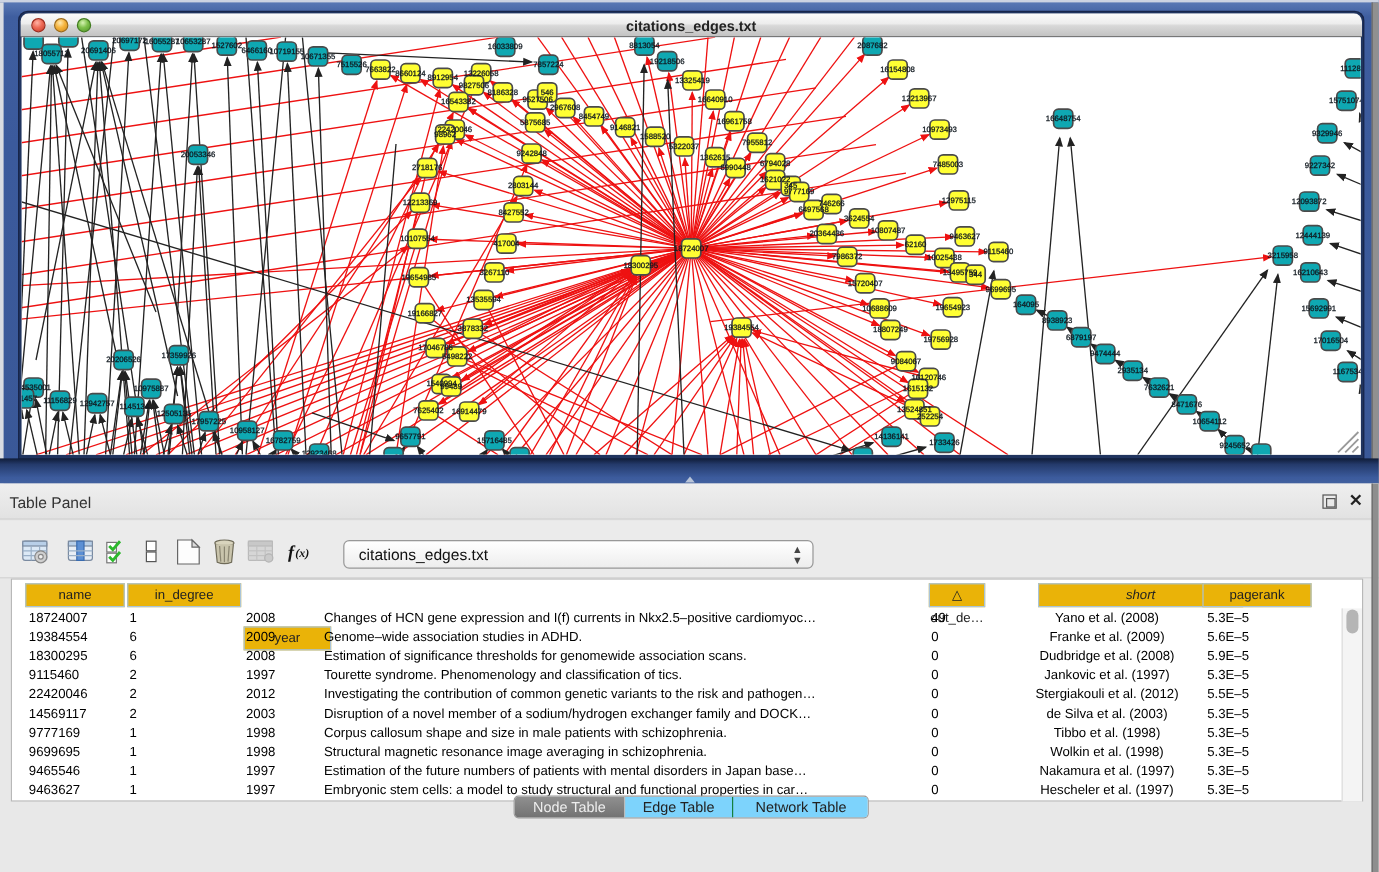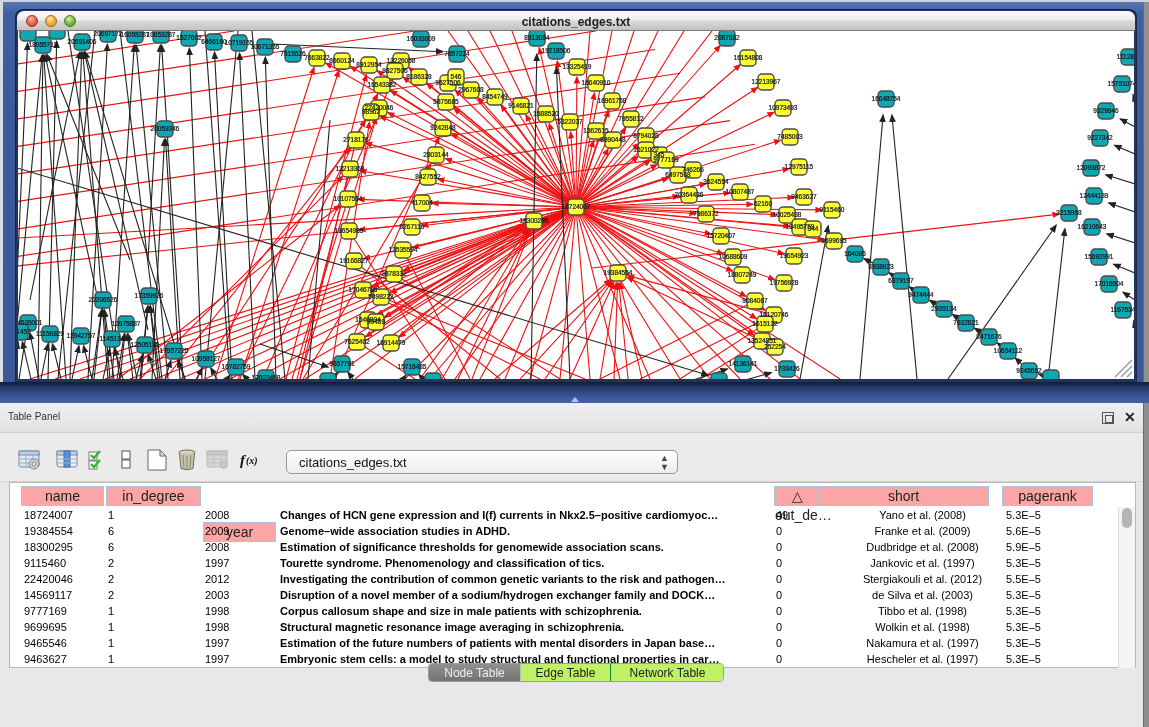--- a/index.html
+++ b/index.html
@@ -30,46 +30,46 @@
 
 #band { position:absolute; left:0px; top:382px; width:1149px; height:21px;
   background:linear-gradient(180deg,#0f1c38 0px,#243a6b 5px,#3c5b9d 16px,#42619f 21px); }
 #splitarrow { position:absolute; left:571px; top:397px; width:0; height:0;
   border-left:4px solid transparent; border-right:4px solid transparent; border-bottom:5px solid #b9c4d8; }
 
 
 #panel { position:absolute; left:0; top:403px; width:1149px; height:324px; background:#e8e8e8; }
 #phead { position:absolute; left:0; top:0; width:1149px; height:30px;
   background:linear-gradient(180deg,#efefef,#e2e2e2); border-bottom:1px solid #cfcfcf; }
-#phead .t { position:absolute; left:8px; top:8px; font-size:10px; color:#333; }
+#phead .t { position:absolute; left:8px; top:8px; font-size:13px; color:#333; }
 #pfloat { position:absolute; left:1102px; top:9px; width:12px; height:12px; border:1px solid #555; }
 #pfloat:before { content:""; position:absolute; left:2px; top:2px; width:6px; height:6px; border:1px solid #555; }
 #pclose { position:absolute; left:1124px; top:6px; font-size:14px; font-weight:bold; color:#222; }
 
 
 #toolbar { position:absolute; left:0; top:31px; width:1149px; height:48px; background:#ebebeb; border-bottom:1px solid #d3d3d3;}
 .tbi { position:absolute; top:14px; }
 #dropdown { position:absolute; left:286px; top:16px; width:392px; height:24px; border:1px solid #989898; border-radius:5px;
   background:linear-gradient(180deg,#ffffff,#ededed); }
 #dropdown .dt { position:absolute; left:12px; top:4px; font-size:13px; color:#111; }
 #dropdown .arr { position:absolute; right:8px; top:3px; font-size:9px; color:#444; line-height:9px; text-align:center;}
 
 
 #tablewrap { position:absolute; left:9px; top:79px; width:1127px; height:186px; background:#fff; border:1px solid #b8b8b8; }
-.hcell { position:absolute; top:3px; height:20px; background:#fca5a5; border:1px solid #a9c4d8; font-size:14px; color:#222;
+.hcell { position:absolute; top:3px; height:20px; background:#eab308; border:1px solid #a9c4d8; font-size:11px; color:#222;
   text-align:center; line-height:19px; }
 .trow { position:absolute; height:16px; font-size:11px; color:#000; white-space:nowrap; }
 .c0{position:absolute;left:14px;} .c1{position:absolute;left:98px;} .c2{position:absolute;left:195px;}
-.c3{position:absolute;left:270px;font-weight:bold;} .c4{position:absolute;left:766px;} .c5{position:absolute;left:835px;width:155px;text-align:center;} .c6{position:absolute;left:996px;}
+.c3{position:absolute;left:260px;} .c4{position:absolute;left:766px;} .c5{position:absolute;left:835px;width:155px;text-align:center;} .c6{position:absolute;left:996px;}
 #vscroll { position:absolute; left:1108px; top:24px; width:17px; height:161px; background:#f4f4f4; border-left:1px solid #ddd; }
 #vthumb { position:absolute; left:3px; top:1px; width:10px; height:20px; background:#b5b5b5; border-radius:5px; }
 
 
 #tabs { position:absolute; left:428px; top:260px; width:296px; height:19px; border:1px solid #9a9a9a; border-radius:4px; background:#fff; overflow:hidden;}
-.tab { position:absolute; top:0; height:19px; font-size:12px; text-align:center; line-height:18px; color:#222; background:#bef264;}
+.tab { position:absolute; top:0; height:19px; font-size:12px; text-align:center; line-height:18px; color:#222; background:#7dd3fc;}
 #tab1 { left:0; width:91px; background:linear-gradient(180deg,#909090,#6f6f6f); color:#eee; }
 #tab2 { left:91px; width:90px; border-left:1px solid #bbb; }
 #tab3 { left:181px; width:114px; border-left:1px solid #15803d; }
 
 #status { position:absolute; left:0; top:296px; width:1149px; height:28px; }
 #memtxt { position:absolute; right:32px; top:9px; font-size:11px; color:#222; }
 #memdot { position:absolute; right:14px; top:7px; width:11px; height:11px; border-radius:50%; background:#35c135; border:1px solid #333; }
 #brstrip { position:absolute; left:1143px; top:0px; width:6px; height:324px; background:#8e8e8e; border-left:1px solid #6a6a6a; }
 </style>
 </head>
@@ -712,21 +712,21 @@
       <div id="dropdown">
           <div class="dt">citations_edges.txt</div>
           <div class="arr">▲<br>▼</div>
         </div>
     </div>
     <div id="tablewrap">
       <div class="hcell" style="left:11px;width:83px;">name</div>
 <div class="hcell" style="left:96px;width:95px;">in_degree</div>
 <div class="hcell" style="left:193px;width:73px;margin-top:36px;">year</div>
 <div class="hcell" style="left:764px;width:47px;">△ out_de…</div>
-<div class="hcell" style="left:808px;width:171px;">short</div>
+<div class="hcell" style="left:855px;width:171px;font-style:italic;">short</div>
 <div class="hcell" style="left:992px;width:91px;">pagerank</div>
       <div class="trow" style="top:26px;">
           <span class="c0">18724007</span>
           <span class="c1">1</span>
           <span class="c2">2008</span>
           <span class="c3">Changes of HCN gene expression and I(f) currents in Nkx2.5–positive cardiomyoc…</span>
           <span class="c4">49</span>
           <span class="c5">Yano et al. (2008)</span>
           <span class="c6">5.3E–5</span>
         </div>

